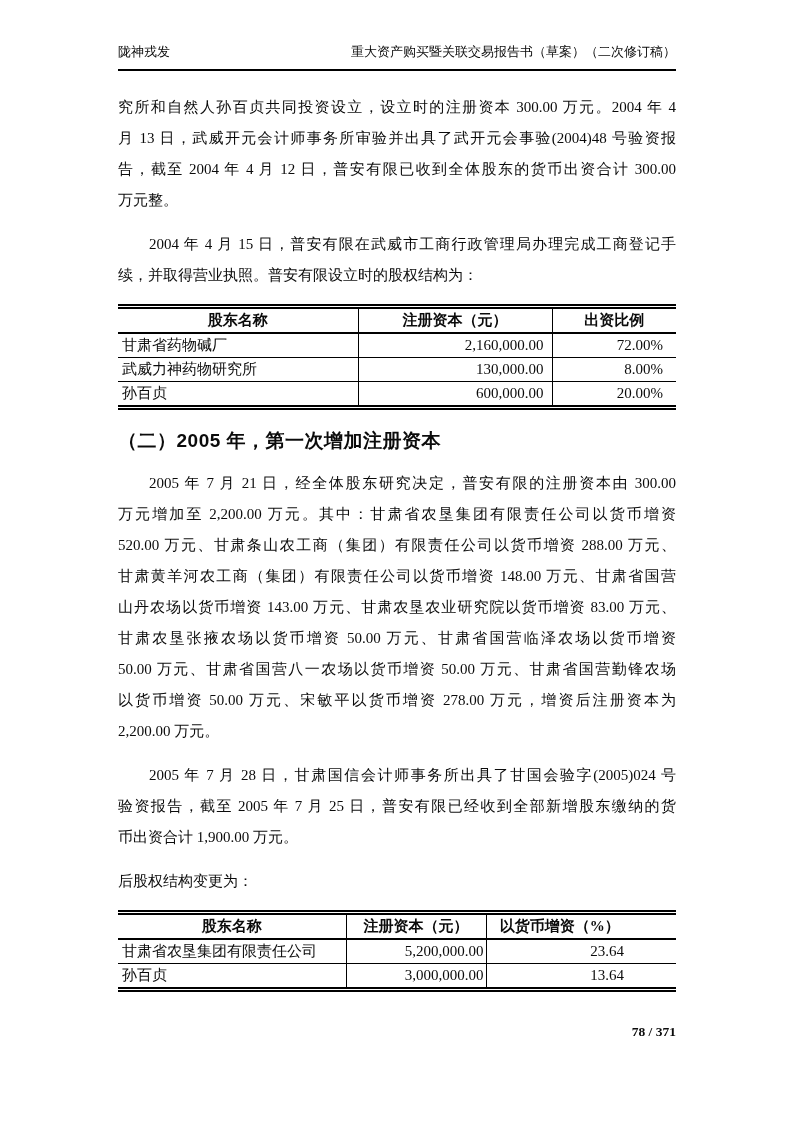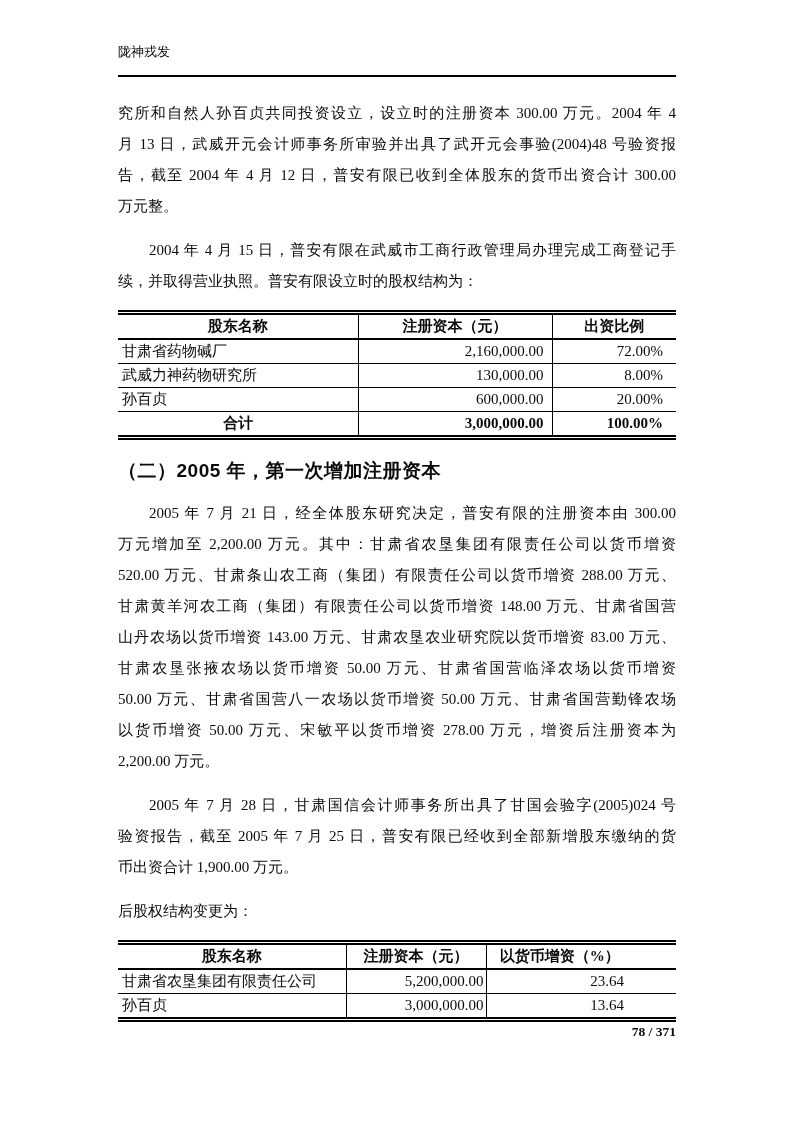--- a/index.html
+++ b/index.html
@@ -5,21 +5,21 @@
   html,body { margin:0; padding:0; background:#ffffff; }
   body { font-family:"Liberation Serif","DejaVu Serif",serif; color:#0b0b0b; }
   .page {
     position:relative; width:793px; height:1122px; margin:0 auto;
     background:#ffffff; overflow:hidden; box-sizing:border-box;
     padding:44px 117px 0 118px;
   }
   
   .hdr {
     display:flex; justify-content:space-between; align-items:flex-end;
-    padding-bottom:15px; border-bottom:2px solid #000; font-size:13px; line-height:16px;
+    padding-bottom:9px; border-bottom:2px solid #000; font-size:13px; line-height:16px;
   }
   
   main { margin-top:21px; }
   .para { margin:13px 0; }
   .para.cont { margin-top:0; }
   .ln {
     font-size:15px; line-height:31px; height:31px; overflow:hidden;
     text-align:justify; text-align-last:justify;
   }
   .ln.last { text-align:justify; text-align-last:left; }
@@ -59,20 +59,21 @@
     font-weight:bold; font-size:13.5px;
   }
 </style>
 </head>
 <body>
 
 <div class="page">
 
   <div class="hdr">
     <span>陇神戎发</span>
+    <span>重大资产购买暨关联交易报告书（草案）（二次修订稿）</span>
   </div>
 
   <main>
 
     <div class="para cont">
       <div class="ln">究所和自然人孙百贞共同投资设立，设立时的注册资本 300.00 万元。2004 年 4</div>
       <div class="ln">月 13 日，武威开元会计师事务所审验并出具了武开元会事验(2004)48 号验资报</div>
       <div class="ln">告，截至 2004 年 4 月 12 日，普安有限已收到全体股东的货币出资合计 300.00</div>
       <div class="ln last">万元整。</div>
     </div>
@@ -103,25 +104,20 @@
         </tr>
         <tr>
           <td class="name">武威力神药物研究所</td>
           <td class="v2">130,000.00</td>
           <td class="v3">8.00%</td>
         </tr>
         <tr>
           <td class="name">孙百贞</td>
           <td class="v2">600,000.00</td>
           <td class="v3">20.00%</td>
-        </tr>
-        <tr class="total">
-          <td class="name">合计</td>
-          <td class="v2">3,000,000.00</td>
-          <td class="v3">100.00%</td>
         </tr>
       </tbody>
     </table>
 
     <div class="sec-heading">（二）2005 年，第一次增加注册资本</div>
 
     <div class="para">
       <div class="ln ind">2005 年 7 月 21 日，经全体股东研究决定，普安有限的注册资本由 300.00</div>
       <div class="ln">万元增加至 2,200.00 万元。其中：甘肃省农垦集团有限责任公司以货币增资</div>
       <div class="ln">520.00 万元、甘肃条山农工商（集团）有限责任公司以货币增资 288.00 万元、</div>

